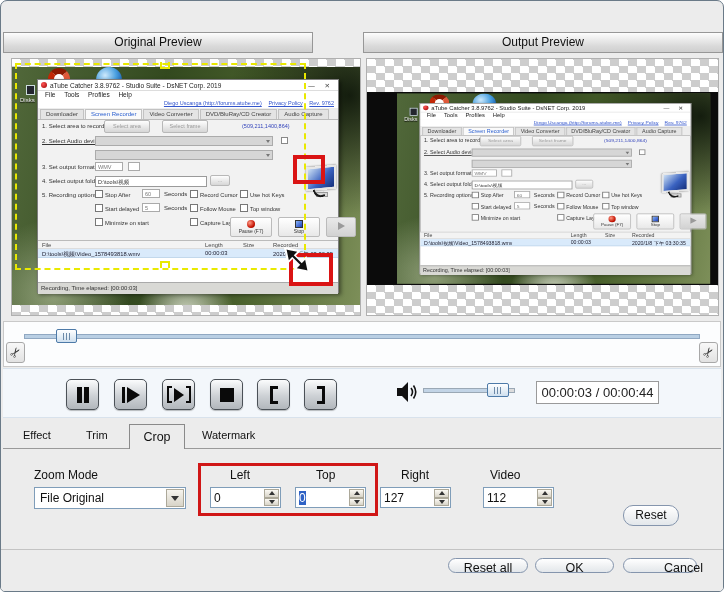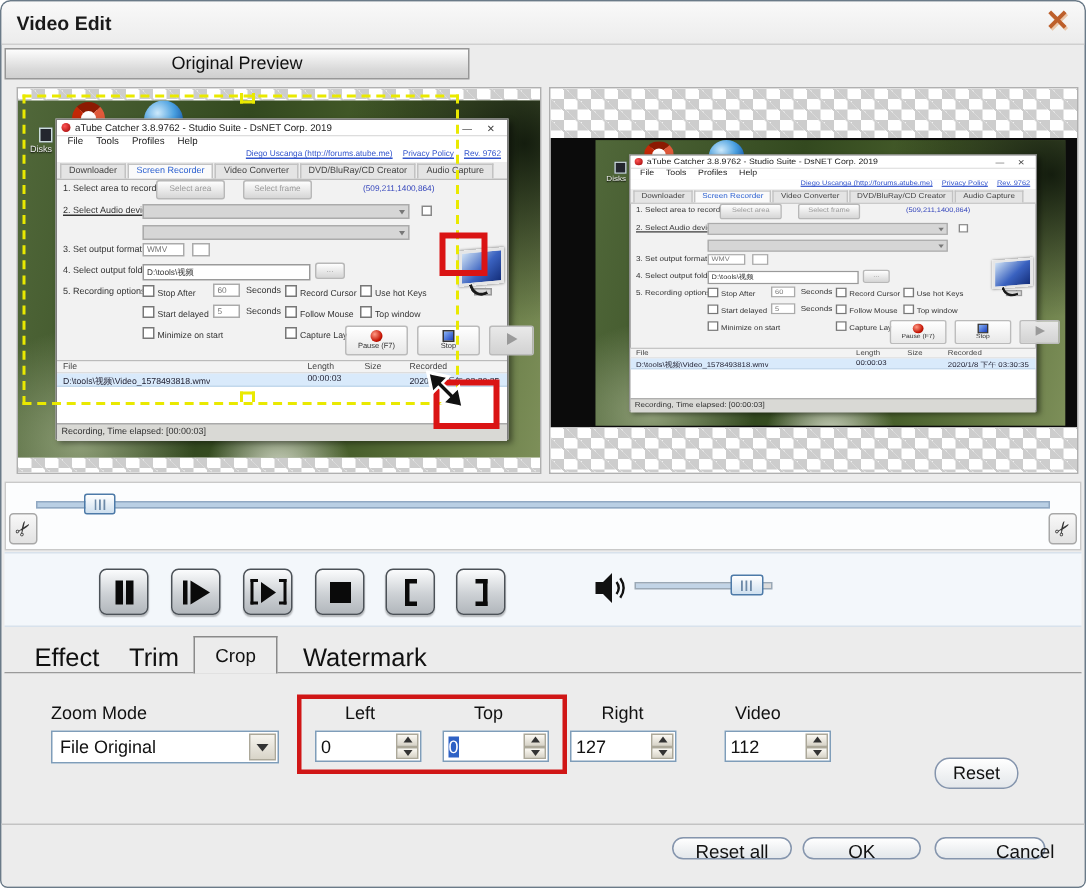--- a/index.html
+++ b/index.html
@@ -146,21 +146,21 @@
   .vol-track{position:absolute;left:420px;top:19px;width:92px;height:5px;border:1px solid #9aa8b5;
              background:linear-gradient(90deg,#c2d4e6 0 72%,#dcdcdc 72%);}
   .vol-thumb{position:absolute;left:484px;top:14px;width:22px;height:14px;border:1px solid #4d7aa8;
              border-radius:2px;background:linear-gradient(#ffffff,#cfe0ef);}
   .vol-thumb::after{content:"";position:absolute;left:6px;top:3px;width:8px;height:7px;
          background:linear-gradient(90deg,#6d8aa8 1px,transparent 1px);background-size:3px 100%;}
   .timebox{position:absolute;left:533px;top:12px;width:123px;height:23px;background:#fff;
            border:1px solid #9a9a9a;font-size:13px;color:#222;text-align:center;line-height:21px;}
   
   .tabbar{position:absolute;left:2px;right:2px;top:423px;height:25px;border-bottom:1px solid #9a9a9a;}
-  .tab-label{position:absolute;top:5px;font-size:17px;color:#111;}
+  .tab-label{position:absolute;top:5px;font-size:11px;color:#111;}
   .tab-active{position:absolute;left:126px;top:0;width:56px;height:25px;background:#ececec;
               border:1px solid #8a8a8a;border-bottom:none;text-align:center;line-height:24px;
               font-size:12.5px;color:#111;z-index:2;}
   
   .croppanel{position:absolute;left:2px;right:2px;top:448px;height:100px;background:#ececec;}
   .clabel{position:absolute;font-size:12px;color:#111;}
   .combo{position:absolute;left:31px;top:38px;width:152px;height:22px;background:#fff;
          border:1px solid #7f9db9;font-size:12px;color:#111;line-height:20px;padding-left:5px;}
   .combo-btn{position:absolute;right:1px;top:1px;width:18px;height:18px;
          background:linear-gradient(#f6f4ee,#d8d4c8);border:1px solid #aca899;
@@ -192,26 +192,23 @@
   .wm-big{font-size:46px;font-weight:bold;line-height:1.05;letter-spacing:2px;
           color:rgba(255,255,255,.30);-webkit-text-stroke:2px rgba(165,165,165,.75);}
   .wm-url{font-size:13px;font-weight:bold;color:rgba(255,255,255,.45);
           -webkit-text-stroke:1px rgba(165,165,165,.8);}
 </style>
 </head>
 <body>
 
 <div class="dlg">
 
-  <div class="titlebar">
-    <span class="title">Video Edit</span>
-    <span class="close-x">✕</span>
-  </div>
 
   <div class="pbtn" style="left:2px;width:310px;">Original Preview</div>
+  <div class="pbtn" style="left:362px;width:360px;">Output Preview</div>
 
   <div class="preview" id="pv-left">
     <div class="checker chk-t"></div>
     <div class="checker chk-b"></div>
 
     <div class="scene">
       <div class="dicon dicon-red"></div>
       <div class="dicon dicon-blue"></div>
       <div class="mini-icon"></div>
       <div class="mini-label">Disks</div>
@@ -461,20 +458,21 @@
     <div class="tbtn" style="left:301px;">
       <span class="g-rb"></span>
     </div>
     <svg class="vol-icon" viewBox="0 0 24 24">
       <polygon points="2,8 7,8 13,2 13,22 7,16 2,16" fill="#111"></polygon>
       <path d="M16 8 Q19 12 16 16" stroke="#111" stroke-width="1.6" fill="none"></path>
       <path d="M18.5 5.5 Q23 12 18.5 18.5" stroke="#111" stroke-width="1.6" fill="none"></path>
     </svg>
     <div class="vol-track"></div>
     <div class="vol-thumb"></div>
+    <div class="timebox">00:00:03 / 00:00:44</div>
   </div>
 
   <div class="tabbar">
     <span class="tab-label" style="left:20px;">Effect</span>
     <span class="tab-label" style="left:83px;">Trim</span>
     <span class="tab-active">Crop</span>
     <span class="tab-label" style="left:199px;">Watermark</span>
   </div>
 
   <div class="croppanel">

